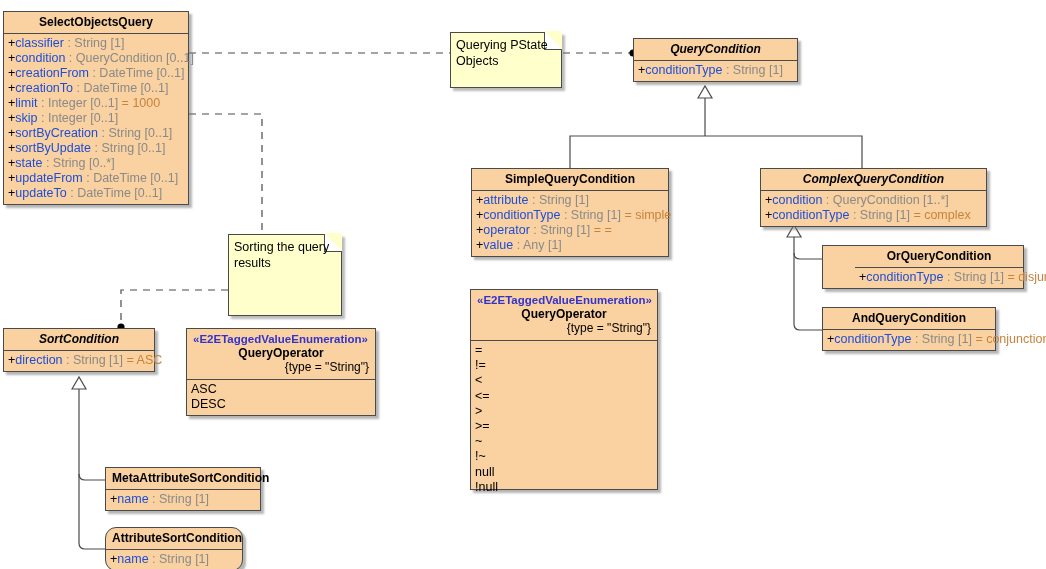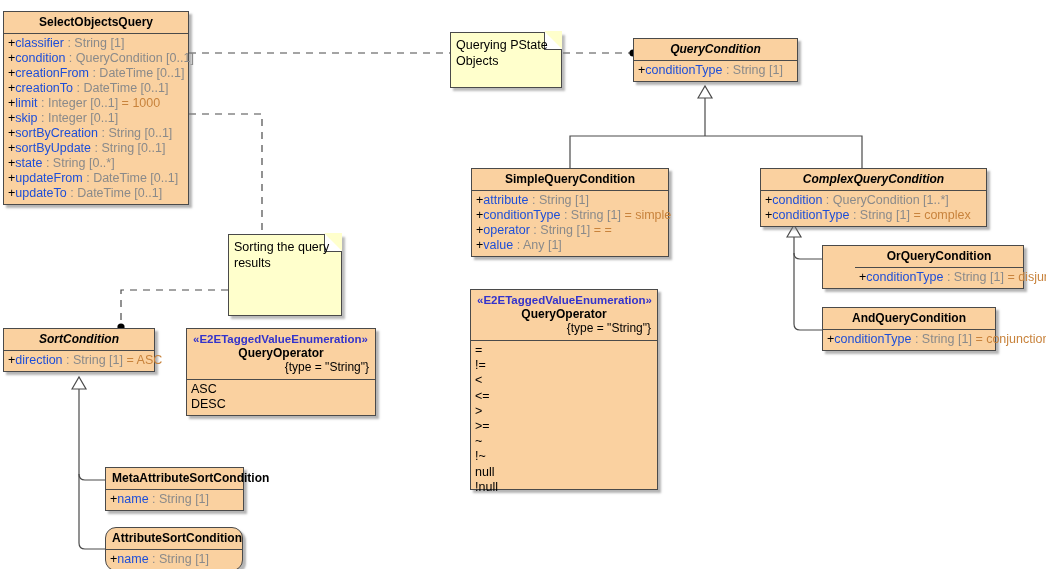--- a/index.html
+++ b/index.html
@@ -285,21 +285,21 @@
       <div class="enum-lit">&lt;=</div>
       <div class="enum-lit">&gt;</div>
       <div class="enum-lit">&gt;=</div>
       <div class="enum-lit">~</div>
       <div class="enum-lit">!~</div>
       <div class="enum-lit">null</div>
       <div class="enum-lit">!null</div>
     </div>
   </div>
 
-  <div class="uml-class" style="left:105px; top:459px; width:139px;">
+  <div class="uml-class" style="left:105px; top:459px; width:156px;">
     <div class="cls-head">
       <span class="cls-name">MetaAttributeSortCondition</span>
     </div>
     <div class="cls-body">
       <div class="attr"><span class="vis">+</span><span class="aname">name</span><span class="atype"> : String [1]</span></div>
     </div>
   </div>
 
   <div class="uml-class" style="left:105px; top:519px; width:138px;border-radius:11px;">
     <div class="cls-head">

